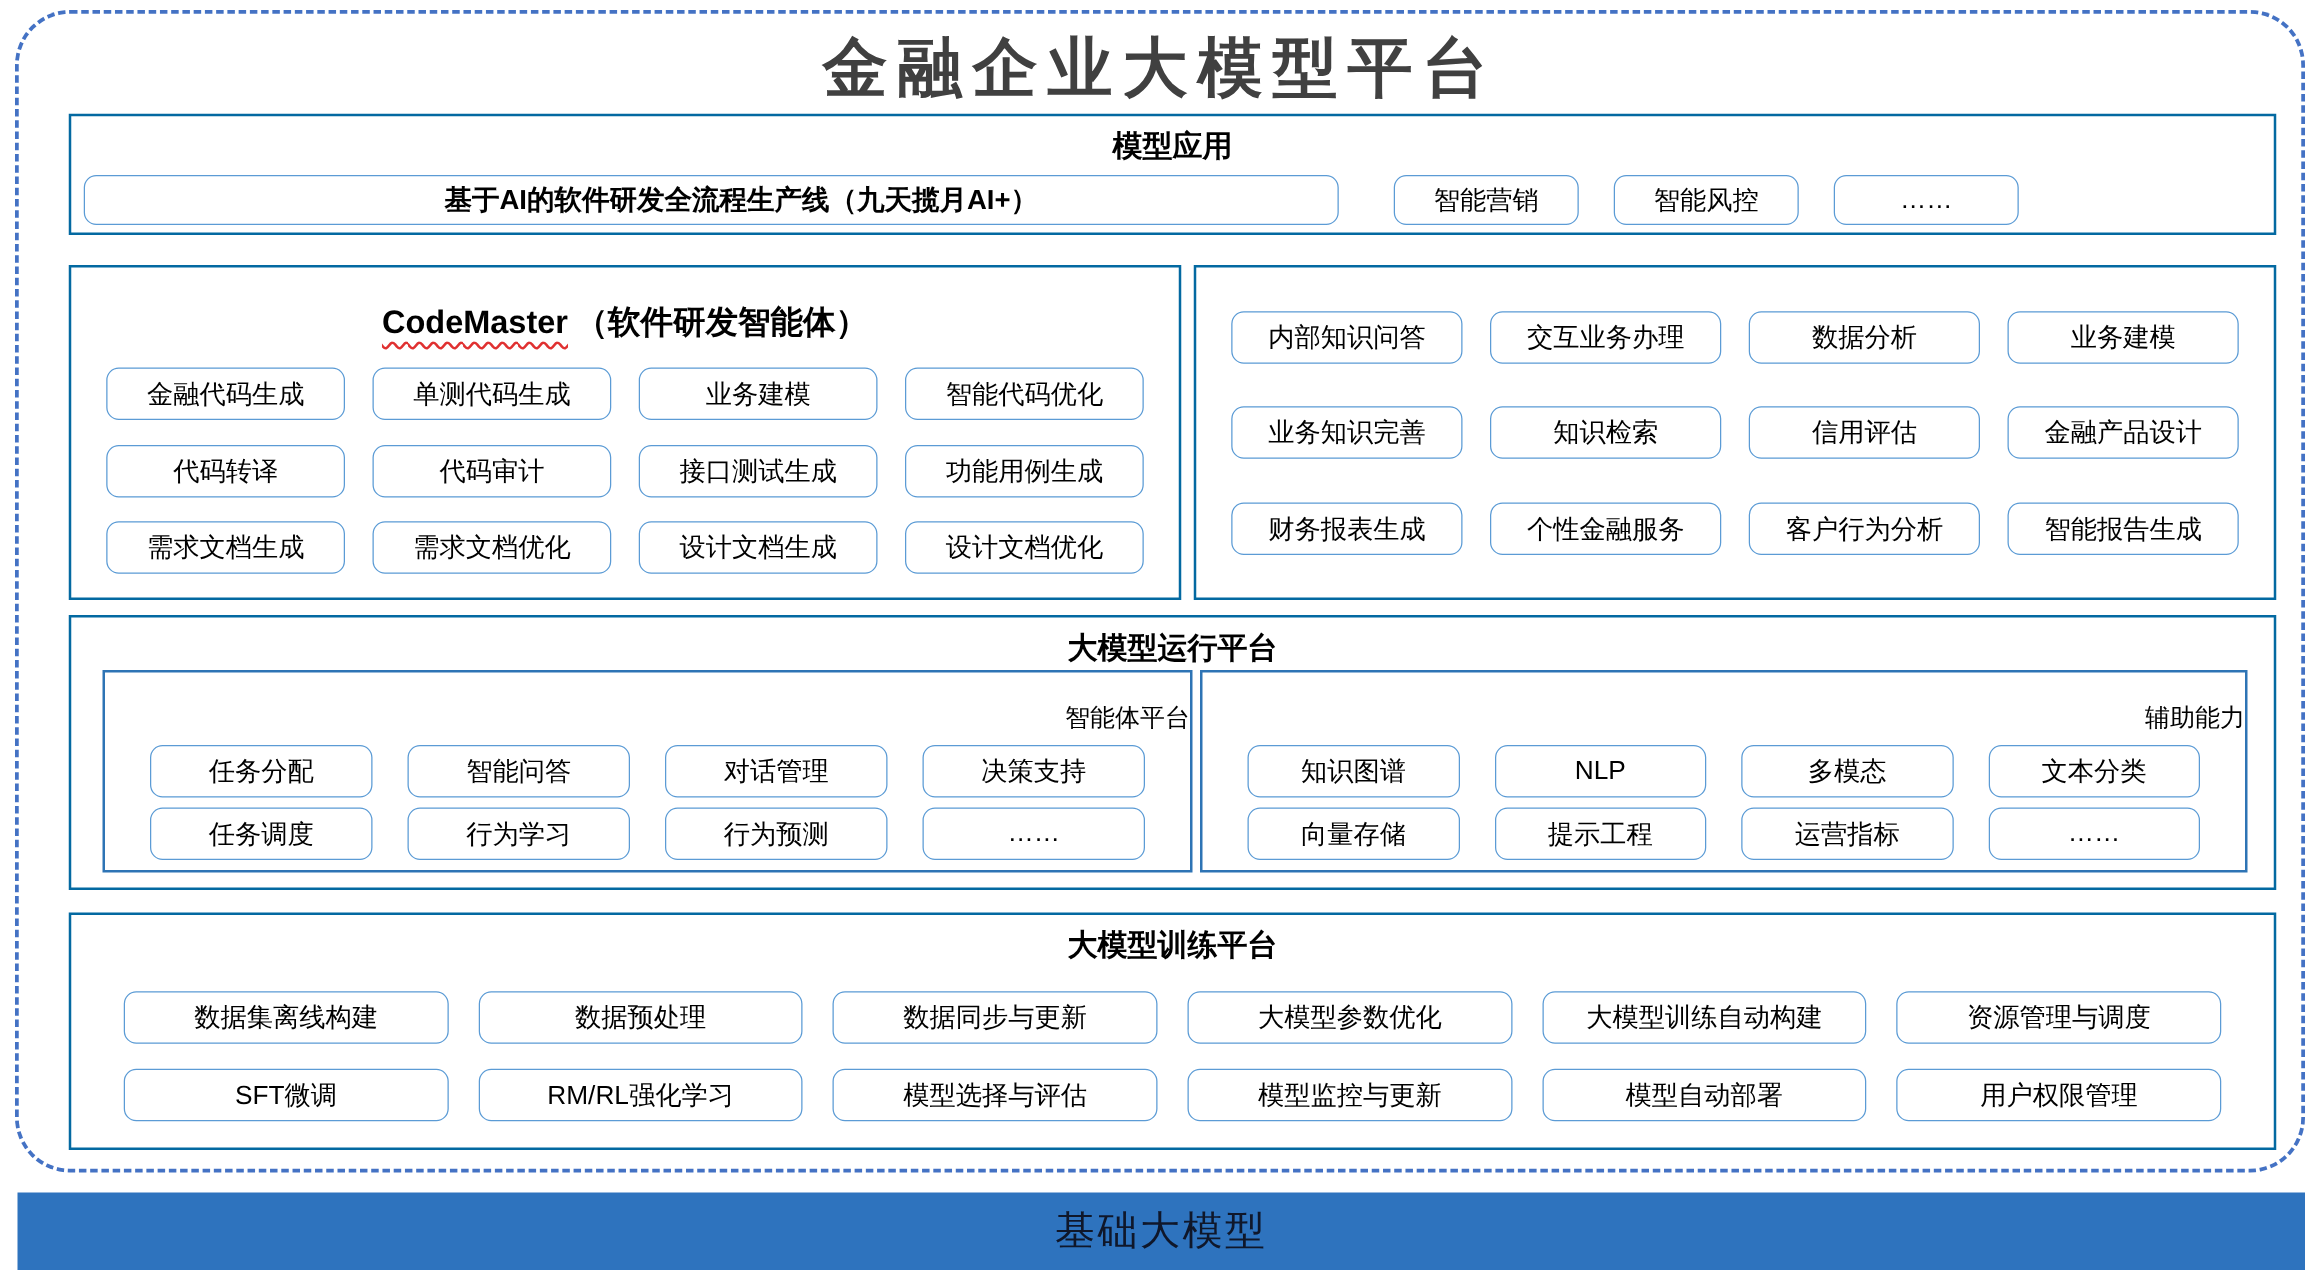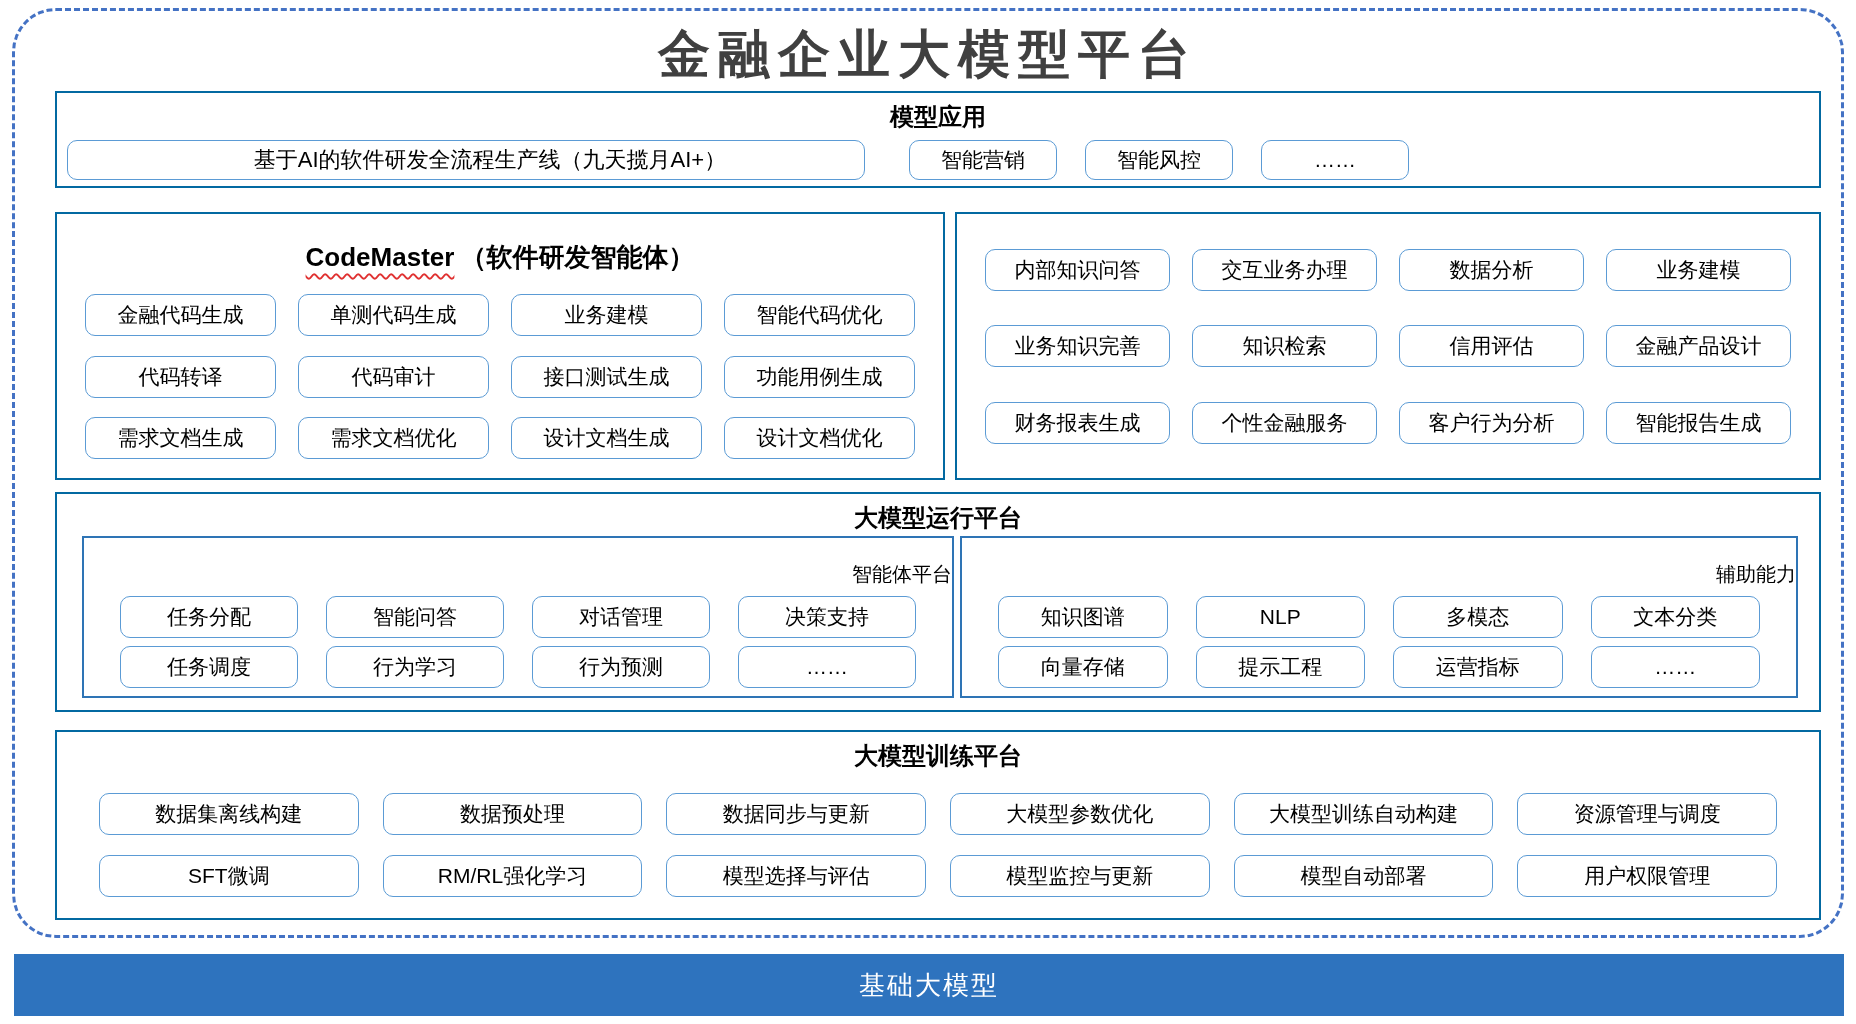--- a/index.html
+++ b/index.html
@@ -33,21 +33,21 @@
 
   .chip {
     background:#fff; border:1.5px solid #5B9BD5; border-radius:10px;
     display:flex; align-items:center; justify-content:center;
     font-size:21px; height:42px; white-space:nowrap;
   }
 
   
   .sec-app { left:55px; top:91px; width:1766px; height:97px; }
   .app-row { flex:1; display:flex; align-items:center; padding:0 10px; }
-  .chip-main { width:798px; font-weight:400; font-size:22px; height:40px;padding-left:48px; }
+  .chip-main { width:1004px; font-weight:700; font-size:22px; height:40px;padding-left:48px; }
   .app-row .chip-small { width:148px; height:40px; margin-left:28px; }
   .chip-small.first { margin-left:44px; }
 
   
   .sec-code { left:55px;  top:212px; width:890px; height:268px; }
   .sec-fin  { left:955px; top:212px; width:866px; height:268px; }
   .agent-grid {
     flex:1; display:grid; grid-template-columns:repeat(4,1fr);
     column-gap:22px; row-gap:0; align-content:space-evenly; padding:0 28px;
   }
@@ -72,21 +72,21 @@
   .train-grid {
     flex:1; display:grid; grid-template-columns:repeat(6,1fr);
     column-gap:24px; align-content:space-evenly; padding:0 42px;
   }
 
   
   .foundation-bar {
     position:absolute; left:14px; top:954px; width:1830px; height:62px;
     background:#2E73BE; display:flex; align-items:center; justify-content:center;
   }
-  .foundation-label { color:#ffffff; font-size:26px; letter-spacing:2px; }
+  .foundation-label { color:#0f172a; font-size:32px; letter-spacing:2px; }
 </style>
 </head>
 <body>
 
 <div class="canvas">
 
   <div class="outer-frame"></div>
 
   <div class="page-title">金融企业大模型平台</div>
 

